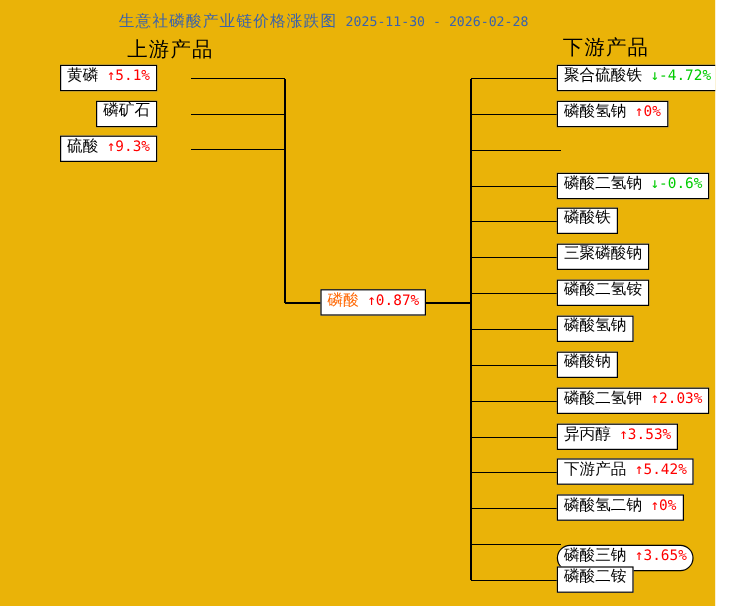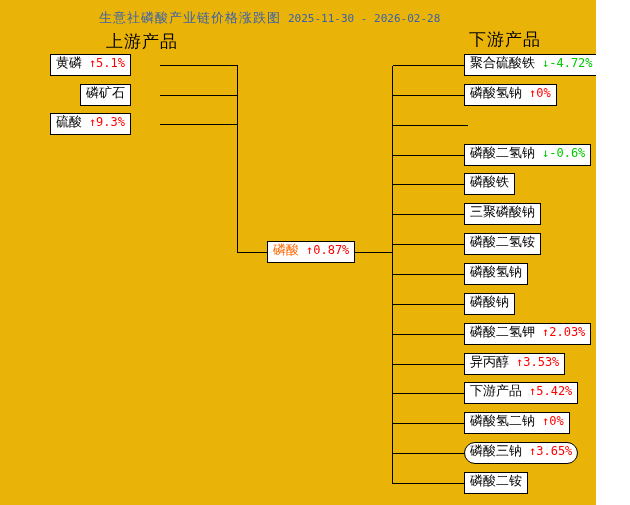--- a/index.html
+++ b/index.html
@@ -77,15 +77,15 @@
     <div class="node downstream" style="top: 144px; left: 464px;"><span class="nm">磷酸二氢钠</span><span class="chg down">↓-0.6%</span></div>
     <div class="node downstream" style="top: 173px; left: 464px;"><span class="nm">磷酸铁</span></div>
     <div class="node downstream" style="top: 203px; left: 464px;"><span class="nm">三聚磷酸钠</span></div>
     <div class="node downstream" style="top: 263px; left: 464px;"><span class="nm">磷酸氢钠</span></div>
     <div class="node downstream" style="top: 233px; left: 464px;"><span class="nm">磷酸二氢铵</span></div>
     <div class="node downstream" style="top: 293px; left: 464px;"><span class="nm">磷酸钠</span></div>
     <div class="node downstream" style="top: 323px; left: 464px;"><span class="nm">磷酸二氢钾</span><span class="chg up">↑2.03%</span></div>
     <div class="node downstream" style="top: 353px; left: 464px;"><span class="nm">异丙醇</span><span class="chg up">↑3.53%</span></div>
     <div class="node downstream" style="top: 382px; left: 464px;"><span class="nm">下游产品</span><span class="chg up">↑5.42%</span></div>
     <div class="node downstream" style="top: 412px; left: 464px;"><span class="nm">磷酸氢二钠</span><span class="chg up">↑0%</span></div>
-    <div class="node downstream" style="top: 442px; left: 464px; border-radius: 11px;"><span class="nm">磷酸三钠</span><span class="chg up">↑3.65%</span></div>
+    <div class="node downstream" style="top: 454px; left: 464px; border-radius: 11px;"><span class="nm">磷酸三钠</span><span class="chg up">↑3.65%</span></div>
     <div class="node downstream" style="top: 472px; left: 464px;"><span class="nm">磷酸二铵</span></div>
   </div>
 
 </body></html>

